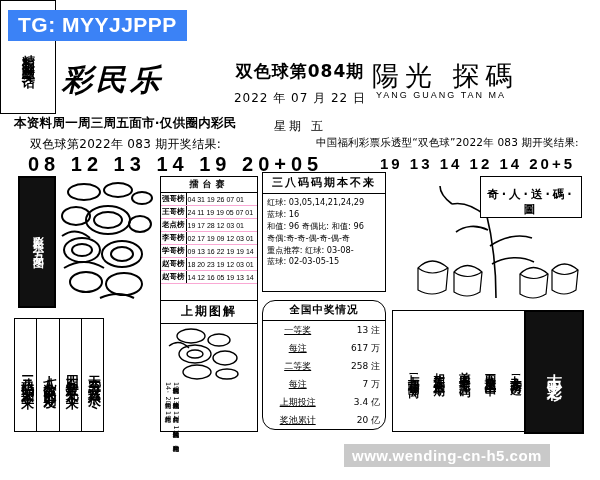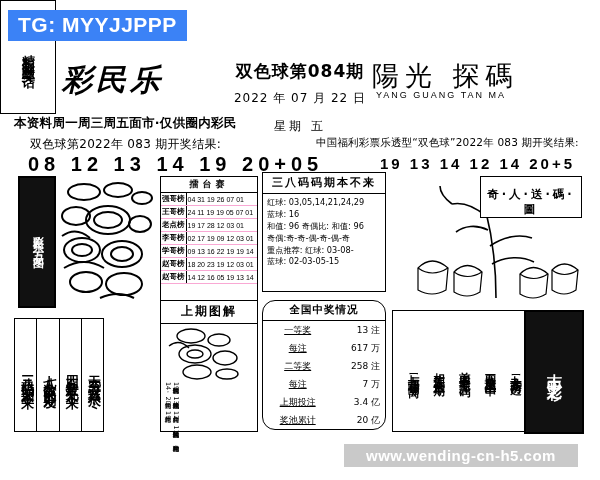--- a/index.html
+++ b/index.html
@@ -191,21 +191,21 @@
     color:#fff;font-size:15px;font-weight:bold;
     writing-mode:vertical-rl;text-orientation:upright;
     margin:6px auto 0;height:104px;text-align:center;letter-spacing:4px;
   }
 
   
   .footer-url{
     position:absolute;left:344px;top:444px;
     background:#c9c9c9;color:#fff;
     font-size:15px;font-weight:bold;
-    padding:3px 22px;letter-spacing:.5px;
+    padding:3px 8px;letter-spacing:.5px;
     font-family:"Liberation Sans",sans-serif;
   }
 
   svg{display:block;}
 </style>
 </head>
 <body>
 
 <div class="page">
 

